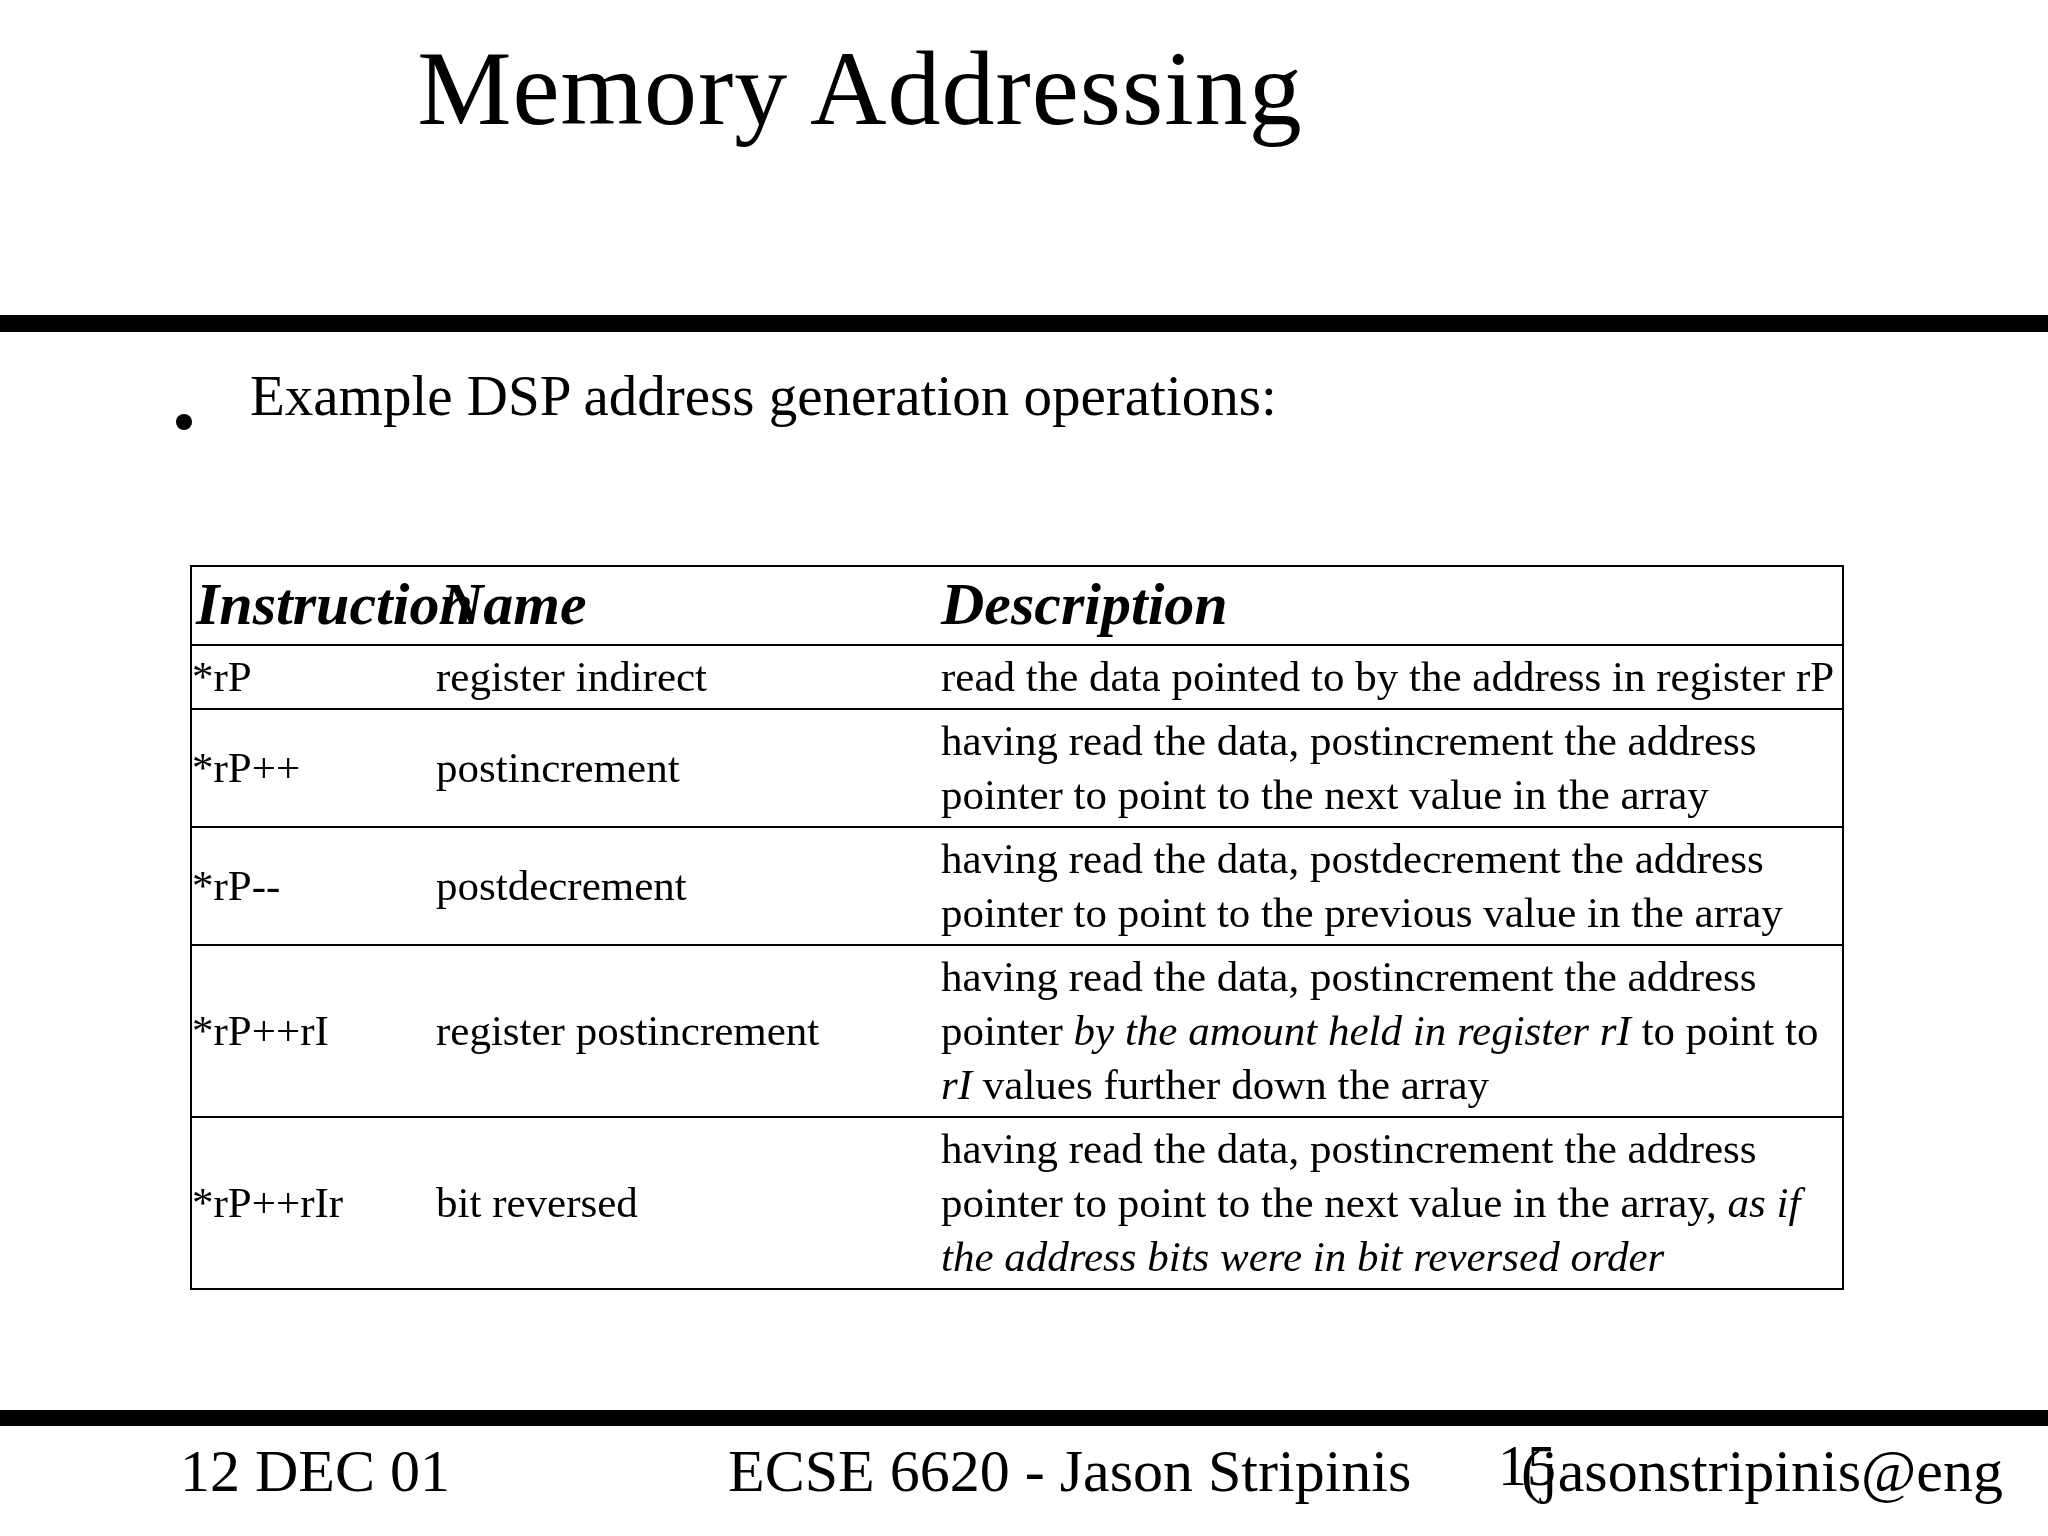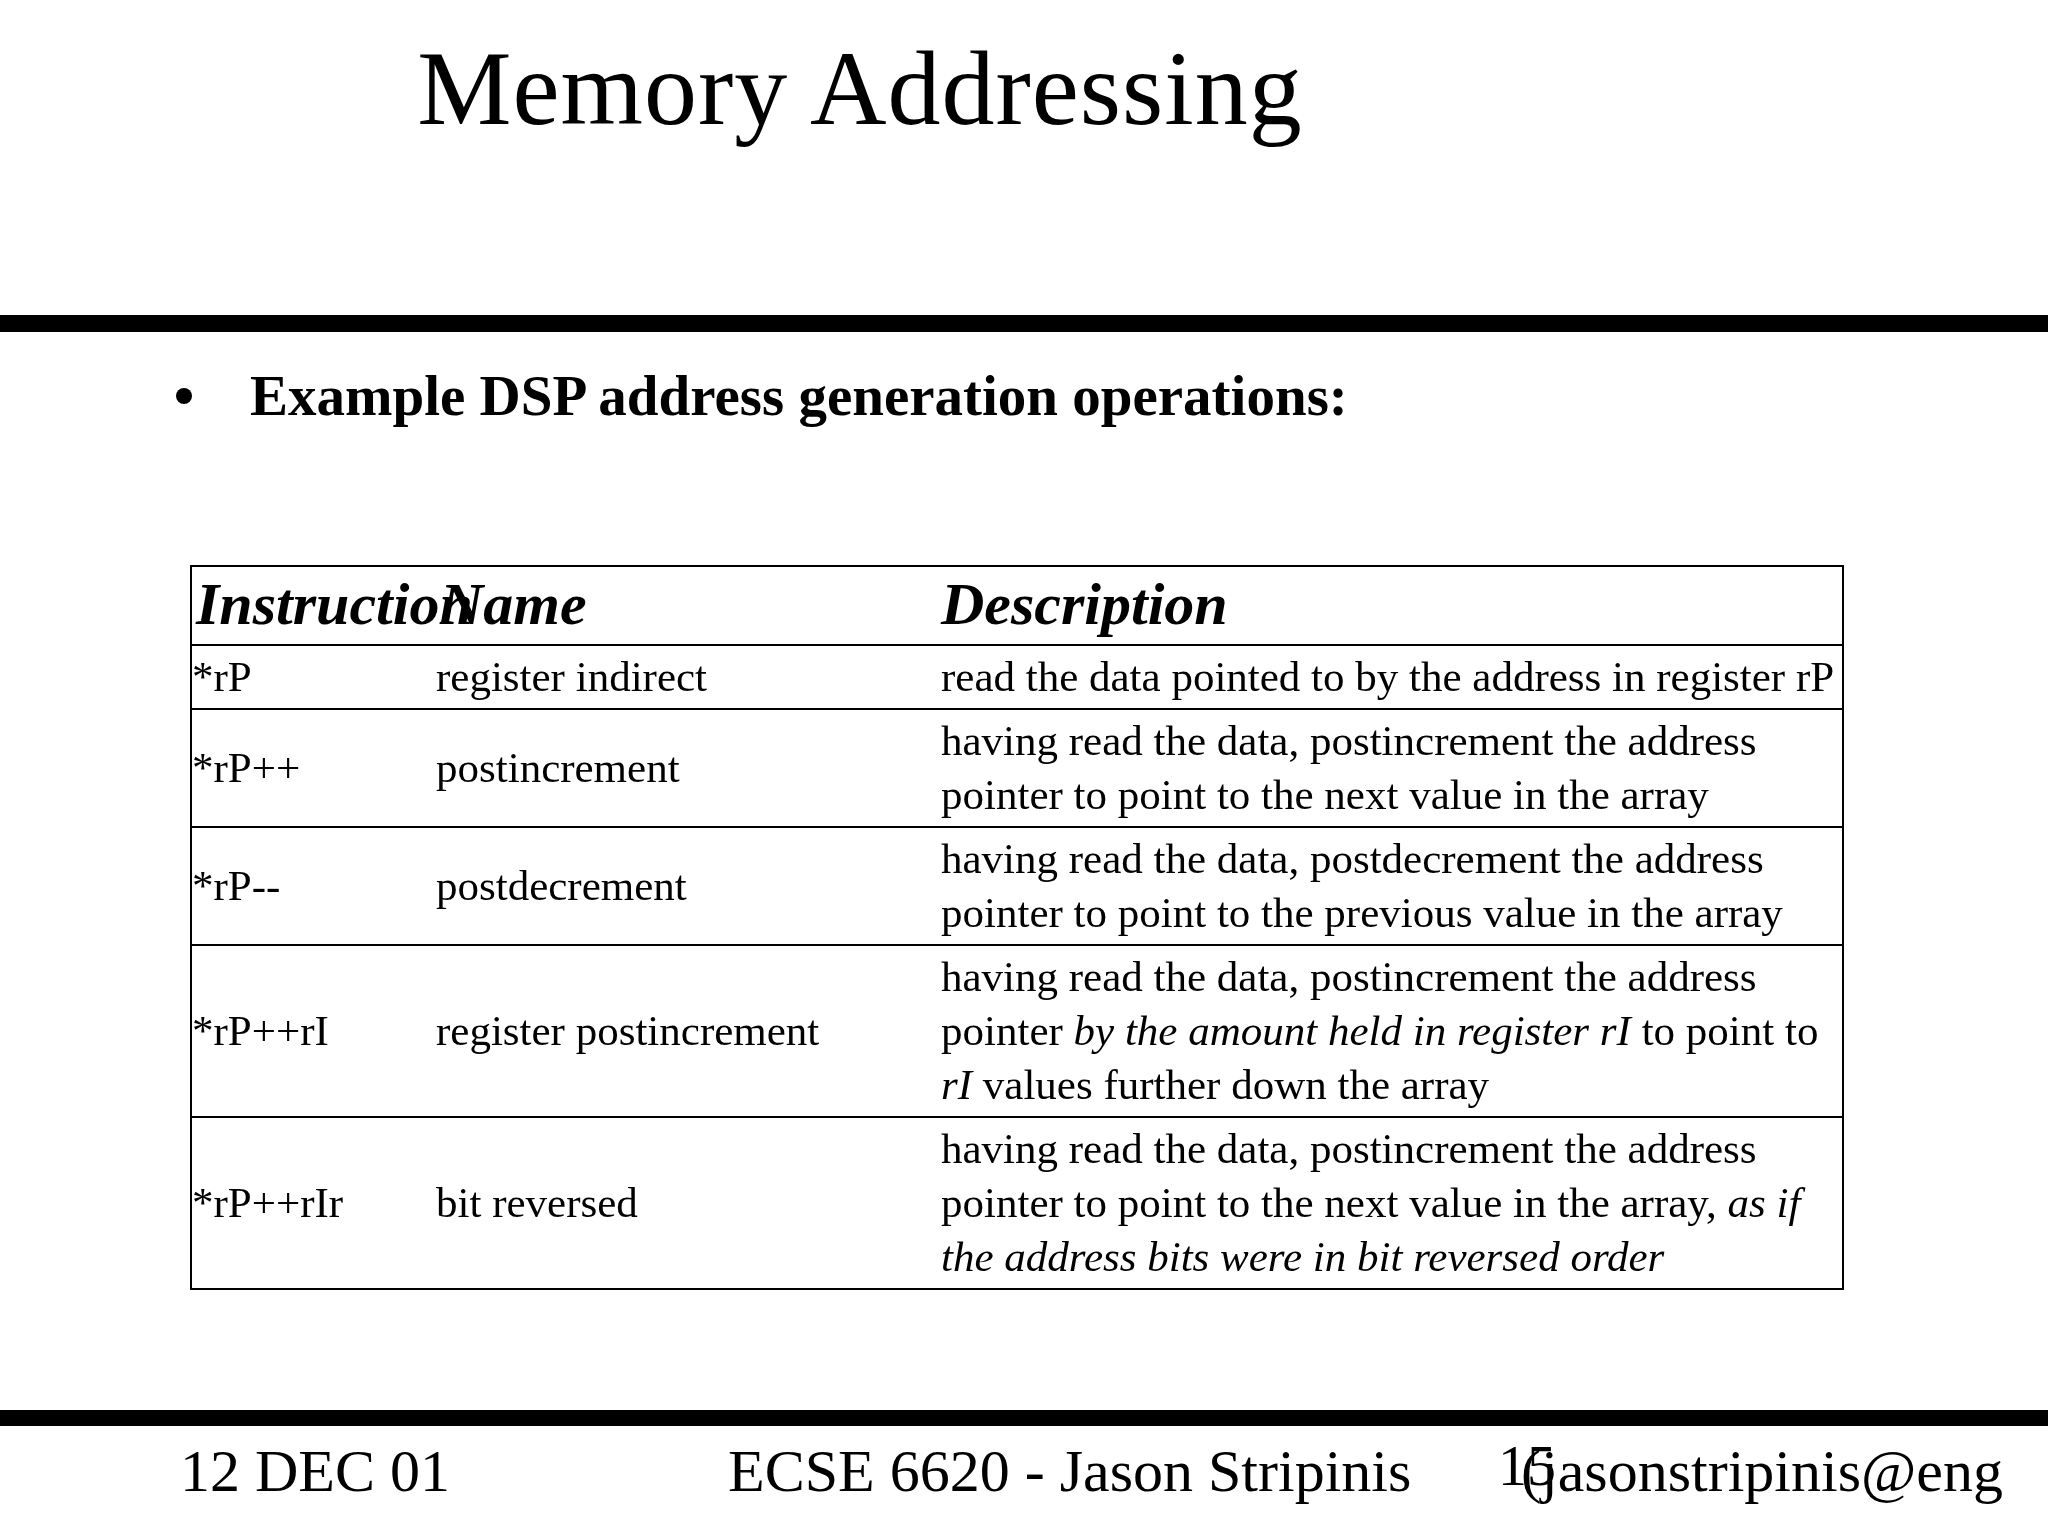--- a/index.html
+++ b/index.html
@@ -25,24 +25,23 @@
   }
 
   .bar { position: absolute; left: 0; width: 2048px; background: #000; }
   .bar-top    { top: 315px; height: 17px; }
   .bar-bottom { top: 1410px; height: 16px; }
 
   .bullet-row {
     position: absolute;
     top: 362px; left: 176px;
     display: flex;
-    align-items: flex-start;
+    align-items: flex-end;
     font-size: 57px;
     line-height: 1.2;
-    font-weight: bold;
   }
   .bullet-dot {
     width: 16px; height: 16px;
     border-radius: 50%;
     background: #000;
     margin: 26px 58px 0 0;
     flex: 0 0 auto;
   }
 
   table.addr {

